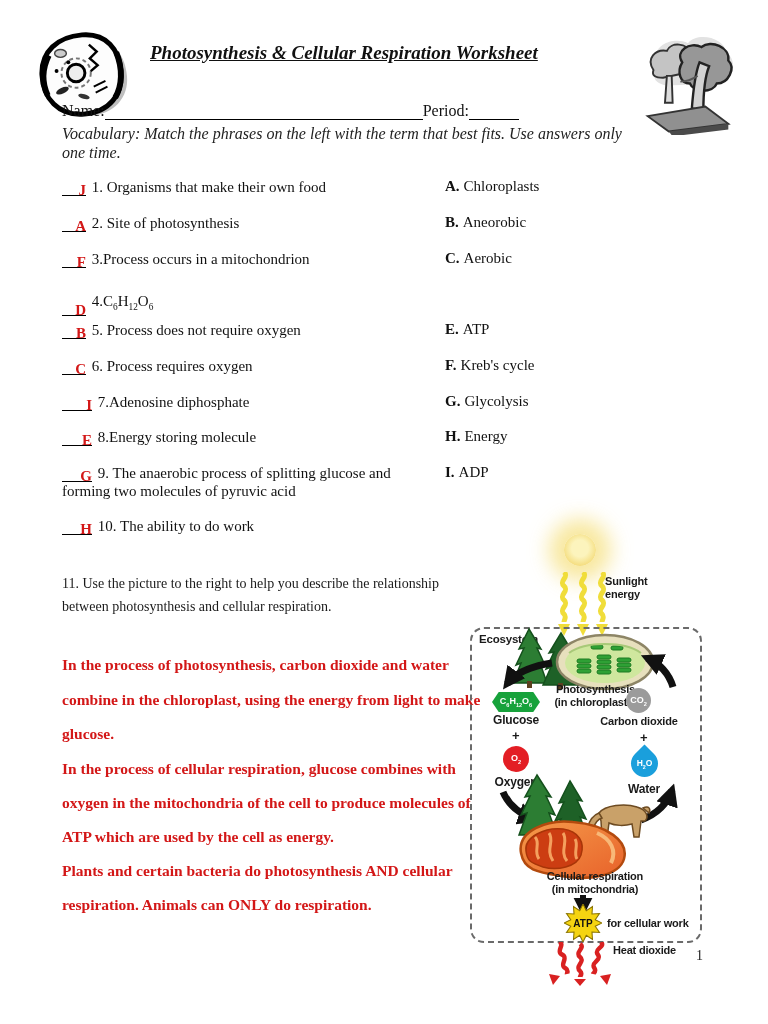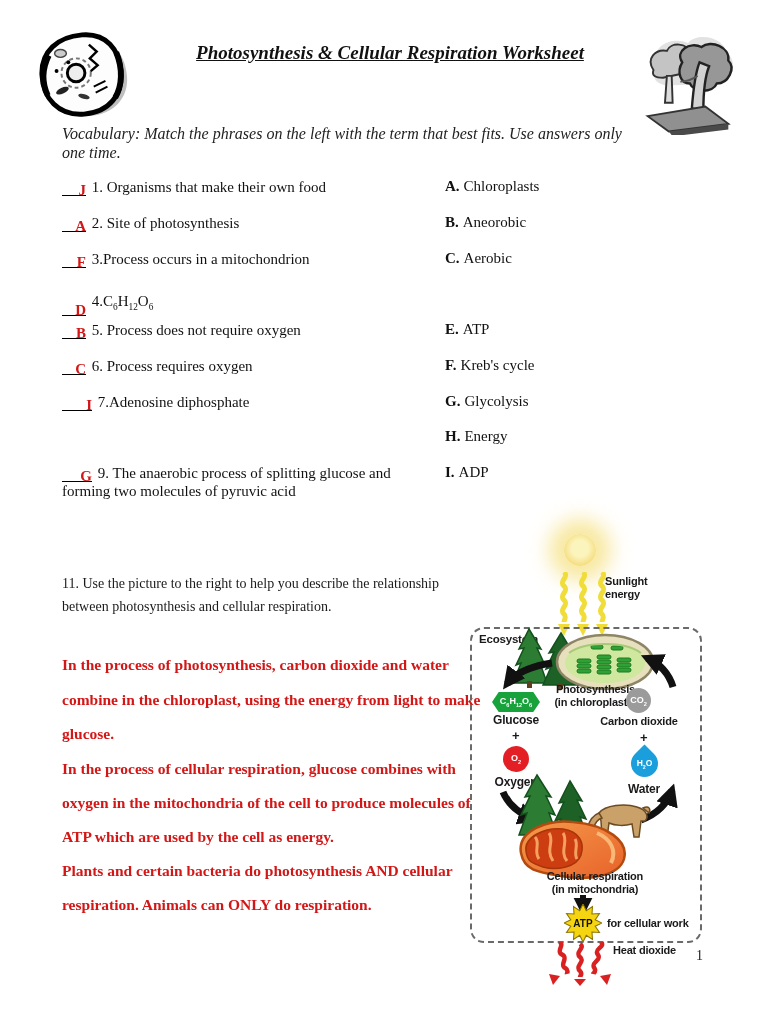--- a/index.html
+++ b/index.html
@@ -1,21 +1,21 @@
 <!DOCTYPE html>
 <html style="--answer_red: #d31717; --glucose_green: #17a23b; --oxygen_red: #e31e24; --co2_gray: #9b9b9b; --water_blue: #1a9fdc; --atp_yellow: #f5d411; --heat_red: #d92121; --sun_yellow: #f4dc7c;"><head>
 <meta charset="utf-8">
 <style>
   html,body{margin:0;padding:0;background:#fff;}
   .page{position:relative;width:768px;height:1024px;background:#fff;overflow:hidden;
         font-family:"Liberation Serif", serif;color:#111;}
   .abs{position:absolute;}
 
   
-  .title{position:absolute;top:42px;left:150px;width:480px;text-align:center;
+  .title{position:absolute;top:42px;left:150px;width:480px;
          font-size:19px;font-weight:bold;font-style:italic;text-decoration:underline;}
   
   .name-line{position:absolute;top:102px;left:62px;font-size:16px;white-space:nowrap;}
   .uline{display:inline-block;border-bottom:1.3px solid #000;height:15px;vertical-align:bottom;}
   .instructions{position:absolute;top:124px;left:62px;width:572px;font-size:16px;
                 font-style:italic;line-height:19px;color:#222;}
 
   
   .q-row{position:absolute;left:62px;width:358px;font-size:15px;line-height:18px;}
   .t-row{position:absolute;left:425px;width:200px;font-size:15px;margin-left:20px;}
@@ -88,31 +88,34 @@
     <path d="M28,44 L26,72 L34,72 L33,44 Z" fill="#dcdcdc" stroke="#333" stroke-width="2"></path>
     <path d="M44,30 C36,18 52,8 64,14 C74,6 94,14 92,28 C100,36 92,52 80,52 C76,62 56,62 52,52 C42,52 38,40 44,30 Z" fill="#979797" stroke="#222" stroke-width="2.5"></path>
     <path d="M62,30 C58,40 56,52 54,78 L66,80 C66,60 68,44 72,34 Z" fill="#d2d2d2" stroke="#222" stroke-width="2.5"></path>
     <path d="M60,44 C54,48 48,50 42,50" fill="none" stroke="#555" stroke-width="2"></path>
     <polygon points="8,86 68,76 92,94 30,102" fill="#909090" stroke="#333" stroke-width="2"></polygon>
     <polygon points="30,102 92,94 92,100 34,107" fill="#4a4a4a"></polygon>
   </svg>
 
   <div class="title">Photosynthesis &amp; Cellular Respiration Worksheet</div>
 
+  <div class="name-line"><span>Name:</span><span class="uline" style="width:318px"></span><span>Period:</span><span class="uline" style="width:50px"></span></div>
 
   <div class="instructions">Vocabulary: Match the phrases on the left with the term that best fits.  Use answers only one time.</div>
 
   <div class="q-row" style="top:178px"><span class="blank w3"><b class="ans">J</b></span> <span>1. Organisms that make their own food</span></div>
   <div class="q-row" style="top:214px"><span class="blank w3"><b class="ans">A</b></span> <span>2.  Site of photosynthesis</span></div>
   <div class="q-row" style="top:250px"><span class="blank w3"><b class="ans">F</b></span> <span>3.Process occurs in a mitochondrion</span></div>
   <div class="q-row" style="top:292px"><span class="blank w3"><b class="ans">D</b></span> <span><span>4.</span><span>C<sub>6</sub>H<sub>12</sub>O<sub>6</sub></span></span></div>
   <div class="q-row" style="top:321px"><span class="blank w3"><b class="ans">B</b></span> <span>5. Process does not require oxygen</span></div>
   <div class="q-row" style="top:357px"><span class="blank w3"><b class="ans">C</b></span> <span>6. Process requires oxygen</span></div>
   <div class="q-row" style="top:393px"><span class="blank w4"><b class="ans">I</b></span> <span>7.Adenosine diphosphate</span></div>
+  <div class="q-row" style="top:428px"><span class="blank w4"><b class="ans">E</b></span> <span>8.Energy storing molecule</span></div>
   <div class="q-row" style="top:464px"><span class="blank w4"><b class="ans">G</b></span> <span>9. The anaerobic process of splitting glucose and forming two molecules of pyruvic acid</span></div>
+  <div class="q-row" style="top:517px"><span class="blank w4"><b class="ans">H</b></span> <span>10.  The ability to do work</span></div>
 
   <div class="t-row" style="top:178px"><b>A.</b><span>Chloroplasts</span></div>
   <div class="t-row" style="top:214px"><b>B.</b><span>Aneorobic</span></div>
   <div class="t-row" style="top:250px"><b>C.</b><span>Aerobic</span></div>
   <div class="t-row" style="top:321px"><b>E.</b><span>ATP</span></div>
   <div class="t-row" style="top:357px"><b>F.</b><span>Kreb's cycle</span></div>
   <div class="t-row" style="top:393px"><b>G.</b><span>Glycolysis</span></div>
   <div class="t-row" style="top:428px"><b>H.</b><span>Energy</span></div>
   <div class="t-row" style="top:464px"><b>I.</b><span>ADP</span></div>
 

